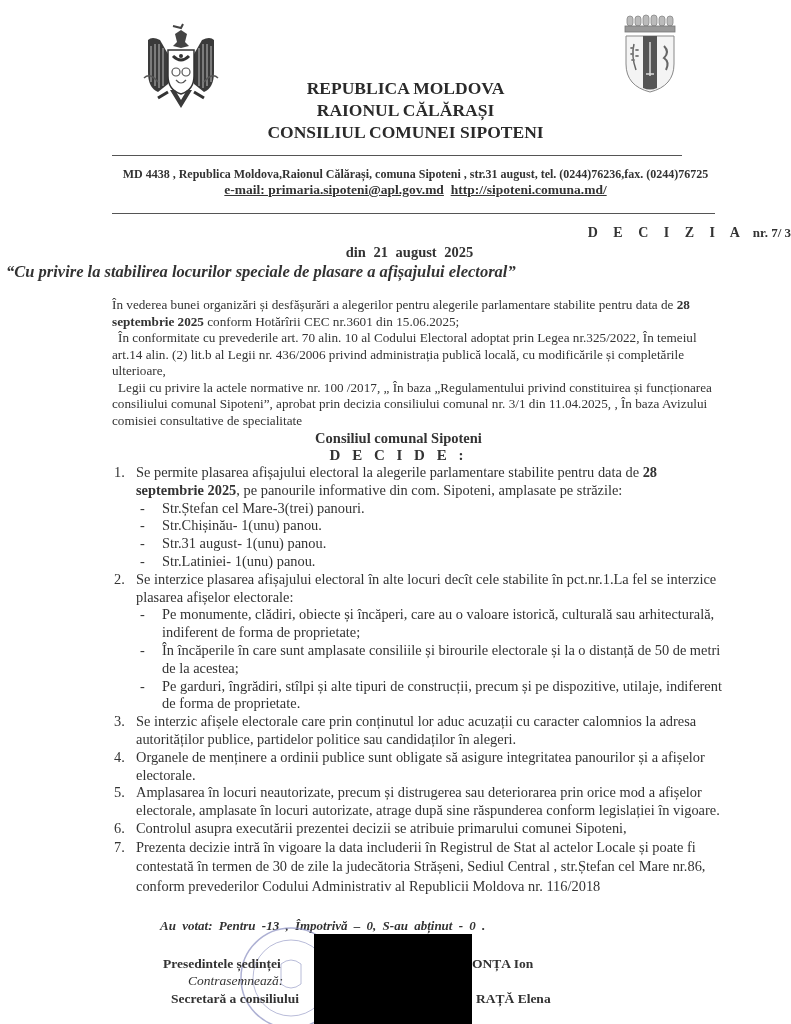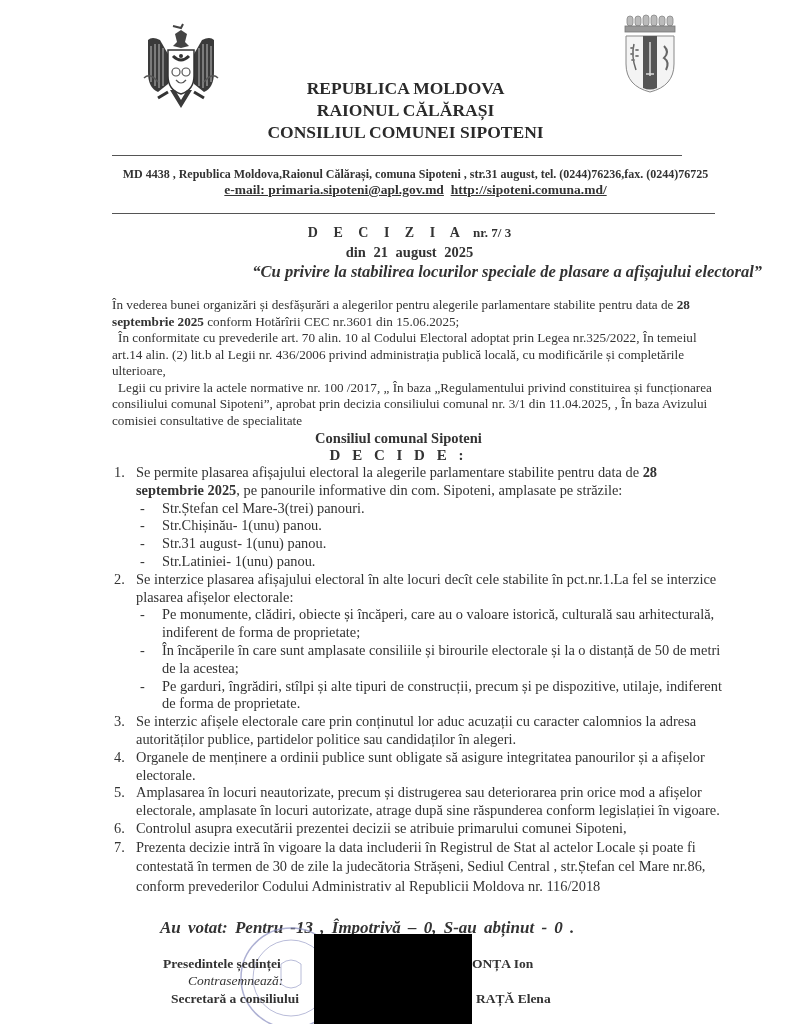--- a/index.html
+++ b/index.html
@@ -11,39 +11,39 @@
   .abs { position: absolute; }
   .emblem-left { left: 140px; top: 20px; width: 82px; height: 92px; }
   .emblem-right { left: 622px; top: 14px; width: 56px; height: 80px; }
   .org-lines { left: 0; width: 791px; top: 77px; text-align: center; font-weight: bold; font-size: 17.5px; line-height: 22px; color: #2a2a2a; padding-left: 20px; box-sizing: border-box; }
   .rule { height: 0; border-top: 1.5px solid #555; }
   .rule1 { left: 112px; width: 570px; top: 155px; }
   .rule2 { left: 112px; width: 603px; top: 213px; }
   .address { left: 0; width: 791px; text-align: center; top: 167px; font-size: 12px; font-weight: bold; color: #333; padding-left: 40px; box-sizing: border-box; }
   .contact { left: 0; width: 791px; text-align: center; top: 182px; font-size: 13.5px; font-weight: bold; color: #333; padding-left: 40px; box-sizing: border-box; }
   .contact a { color: #333; text-decoration: underline; margin-top: 8px; }
-  .dec-title { left: 0; width: 791px; text-align: center; top: 225px; font-size: 14px; font-weight: bold; color: #333; padding-left: 28px; box-sizing: border-box; }
+  .dec-title { left: 0; width: 791px; text-align: right; top: 225px; font-size: 14px; font-weight: bold; color: #333; padding-left: 28px; box-sizing: border-box; }
   .dec-title .spaced { letter-spacing: 6px; }
   .dec-title .nr { font-size: 13px; font-weight: normal; font-weight: bold; }
   .dec-date { left: 0; width: 791px; text-align: center; top: 244px; font-size: 14.5px; font-weight: bold; color: #333; padding-left: 28px; box-sizing: border-box; word-spacing: 4px; }
-  .dec-subject { left: 0; width: 762px; text-align: right; top: 262px; font-size: 16.5px; font-weight: bold; font-style: italic; color: #333; padding-left: 6px; box-sizing: border-box; }
+  .dec-subject { left: 0; width: 762px; text-align: left; top: 262px; font-size: 16.5px; font-weight: bold; font-style: italic; color: #333; padding-left: 6px; box-sizing: border-box; }
   .preamble { left: 112px; width: 610px; top: 297px; font-size: 13.2px; line-height: 16.5px; color: #333; }
   .preamble p { margin: 0; }
   .preamble .ind { text-indent: 6px; }
   .council-name { left: 0; width: 791px; text-align: center; top: 430px; font-size: 14.5px; font-weight: bold; color: #333; padding-left: 6px; box-sizing: border-box; }
   .decide { left: 0; width: 791px; text-align: center; top: 447px; font-size: 15px; font-weight: bold; color: #333; letter-spacing: 4px; padding-left: 6px; box-sizing: border-box; }
   .items { left: 114px; width: 610px; top: 464px; font-size: 14.4px; line-height: 17.8px; color: #333; }
   .item { display: flex; }
   .item .num { width: 22px; flex: none; }
   .item .body { flex: 1; }
   .bullets { margin: 0; padding: 0; list-style: none; }
   .bullets li { display: flex; }
   .bullets .dash { width: 26px; flex: none; padding-left: 4px; box-sizing: border-box; }
   .bullets .txt { flex: 1; }
-  .votes { left: 160px; top: 918px; font-size: 17px; font-style: italic; font-weight: bold; color: #333; word-spacing: 3px; }
+  .votes { left: 160px; top: 918px; font-size: 13px; font-style: italic; font-weight: bold; color: #333; word-spacing: 3px; }
   .seal { left: 236px; top: 920px; width: 110px; height: 104px; }
   .redact { left: 314px; top: 934px; width: 158px; height: 90px; background: #000; }
   .sig-label { font-size: 13.5px; font-weight: bold; color: #333; }
   .pres-label { left: 163px; top: 956px; }
   .contra-label { left: 188px; top: 973px; font-style: italic; font-weight: normal; }
   .secr-label { left: 171px; top: 991px; }
   .pres-name { left: 472px; top: 956px; }
   .secr-name { left: 476px; top: 991px; }
 </style>
 </head>

